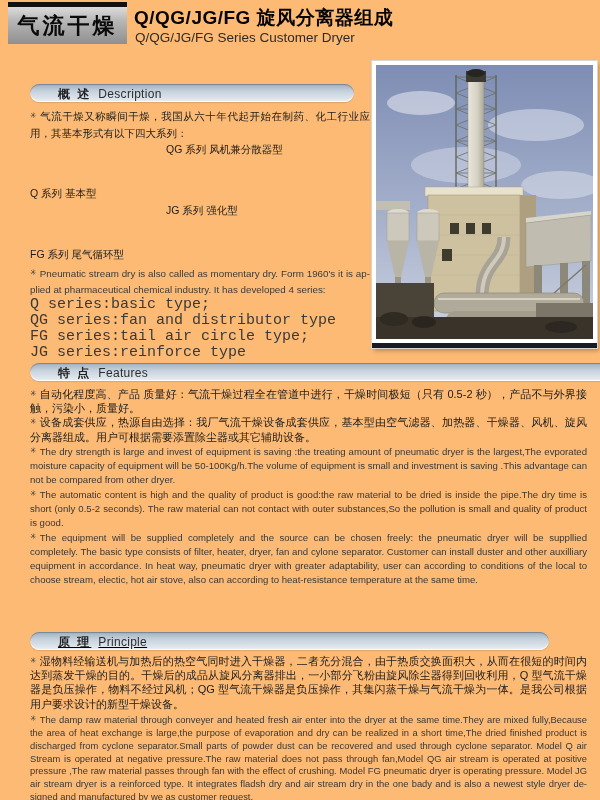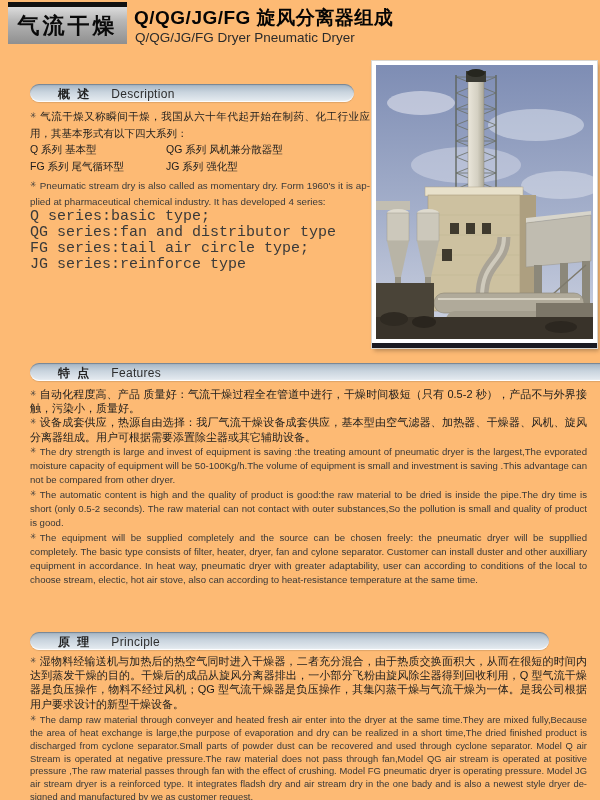--- a/index.html
+++ b/index.html
@@ -14,32 +14,32 @@
   .hdr-tag span{font-family:"Liberation Serif","DejaVu Serif",serif;font-weight:bold;
            font-size:22px;letter-spacing:3px;color:#0a0a0a;}
   .hdr-title{position:absolute;left:134px;top:5px;font-size:19px;font-weight:bold;color:#050505;letter-spacing:.5px;}
   .hdr-sub{position:absolute;left:135px;top:30px;font-size:13.5px;color:#2b2b2b;}
 
   
   .bar{position:absolute;height:18px;border-radius:9px;
        background:linear-gradient(180deg,#a2b2c1 0%,#c9d4de 45%,#e8edf2 100%);
        box-shadow:inset 0 1px 1px rgba(85,100,115,.6), inset 0 -1px 1px #ffffff, 0 1px 1px rgba(0,0,0,.12);}
   .bar .cnh{padding-left:28px;font-size:12px;line-height:18px;font-weight:bold;color:#232323;letter-spacing:2px;}
-  .bar .enh{font-size:12px;line-height:18px;color:#2e2e2e;margin-left:20px;letter-spacing:.3px;}
+  .bar .enh{font-size:12px;line-height:18px;color:#2e2e2e;margin-left:7px;letter-spacing:.3px;}
   .bar-desc{left:30px;top:84px;width:324px;}
   .bar-feat{left:30px;top:363px;width:588px;}
-  .bar-prin{left:30px;top:632px;width:519px;}
+  .bar-prin{left:30px;top:632px;width:519px;text-decoration:underline;}
 
   
   p{margin:0;}
   .blt{font-size:8px;color:#3c3c3c;margin-right:3px;vertical-align:2px;}
   .desc-text{position:absolute;left:30px;top:108px;width:340px;}
   .desc-text .cn{font-size:10.5px;line-height:16.5px;color:#1c1c1c;text-align:justify;}
   .series-row{display:flex;font-size:10.5px;line-height:17px;color:#1c1c1c;}
-  .series-row .c1{width:136px;}
+  .series-row .c1{width:136px;margin-top:44px;}
   .desc-text .en{font-size:9.8px;line-height:15.5px;color:#3a3a3a;text-align:justify;margin-top:2px;}
   .en-series{font-size:15px;line-height:16px;color:#3a3a3a;font-family:Liberation Mono, monospace;}
 
   .feat-text{position:absolute;left:30px;top:387px;width:557px;}
   .feat-text .cn{font-size:11px;line-height:14.2px;color:#1b1b1b;text-align:justify;}
   .feat-text .en{font-size:9.6px;line-height:14px;color:#383838;text-align:justify;}
 
   .prin-text{position:absolute;left:30px;top:654px;width:557px;}
   .prin-text .cn{font-size:11px;line-height:14.2px;color:#1b1b1b;text-align:justify;}
   .prin-text .en{font-size:9.4px;line-height:12.9px;color:#383838;text-align:justify;margin-top:2px;}
@@ -53,21 +53,21 @@
 </head>
 <body>
 
 <div class="page">
 
   <div class="hdr-black"></div>
   <div class="hdr-tag">
     <span>气流干燥</span>
   </div>
   <div class="hdr-title">Q/QG/JG/FG 旋风分离器组成</div>
-  <div class="hdr-sub">Q/QG/JG/FG Dryer Pneumatic Dryer</div>
+  <div class="hdr-sub">Q/QG/JG/FG Series Customer Dryer</div>
 
   <div class="bar bar-desc">
     <span class="cnh">概 述</span><span class="enh">Description</span>
   </div>
 
   <div class="desc-text">
     <p class="cn"><span class="blt">✳</span><span>气流干燥又称瞬间干燥，我国从六十年代起开始在制药、化工行业应用，其基本形式有以下四大系列：</span></p>
     <div class="series-row">
       <span class="c1">Q 系列 基本型</span>
       <span>QG 系列 风机兼分散器型</span>

